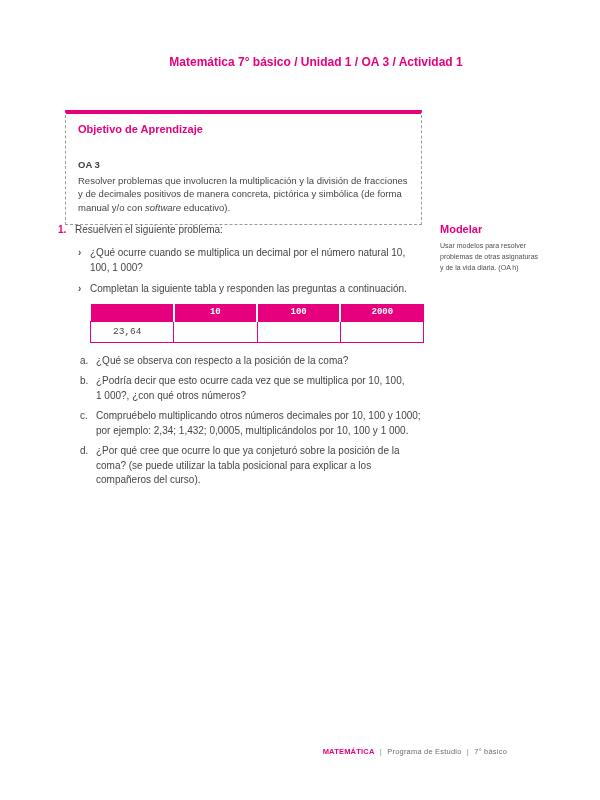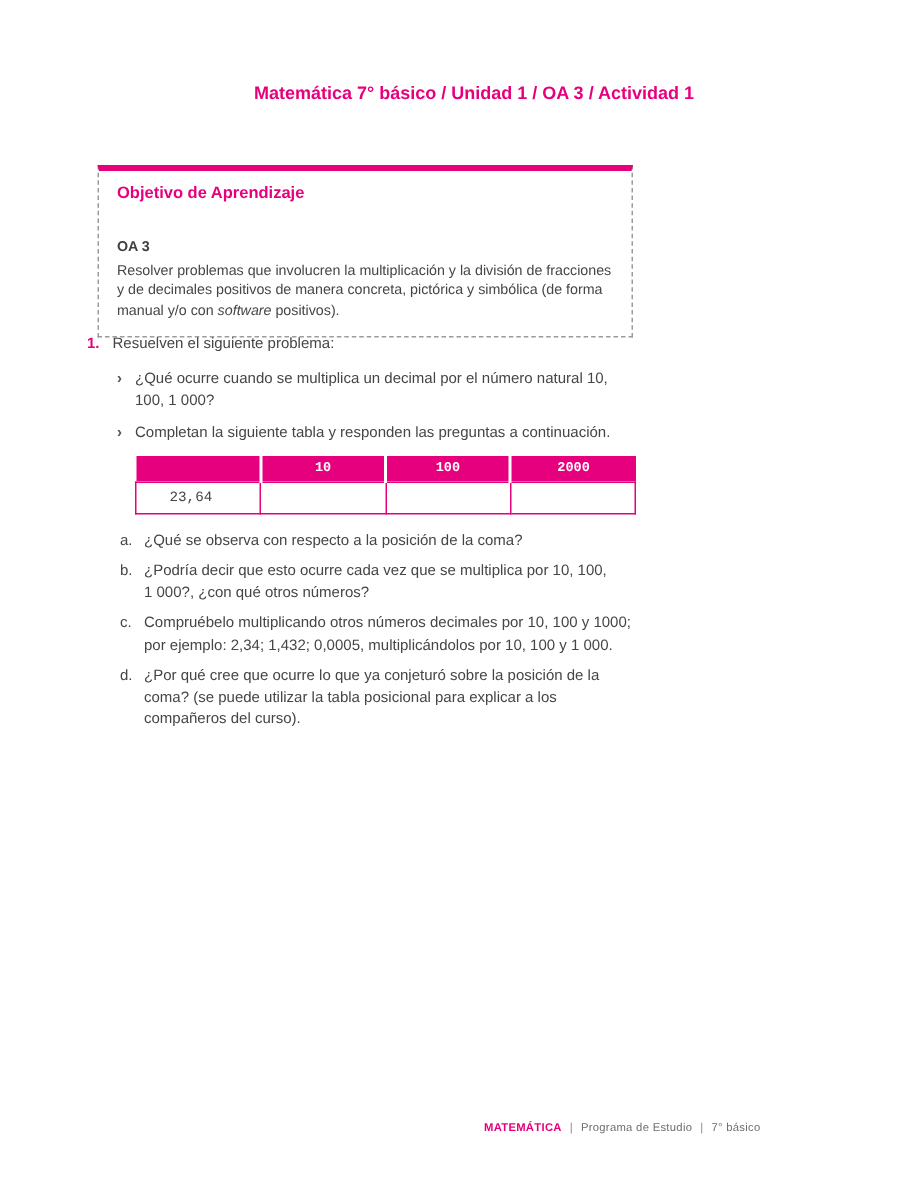--- a/index.html
+++ b/index.html
@@ -67,21 +67,21 @@
 </head>
 <body>
 
 <div class="page">
 
   <div class="doc-title">Matemática 7° básico / Unidad 1 / OA 3 / Actividad 1</div>
 
   <div class="obj-box">
     <div class="obj-title">Objetivo de Aprendizaje</div>
     <div class="obj-code">OA 3</div>
-    <p class="obj-body"><span>Resolver problemas que involucren la multiplicación y la división de fracciones y de decimales positivos de manera concreta, pictórica y simbólica (de forma manual y/o con </span><span class="italic">software</span><span> positivos).</span></p>
+    <p class="obj-body"><span>Resolver problemas que involucren la multiplicación y la división de fracciones y de decimales positivos de manera concreta, pictórica y simbólica (de forma manual y/o con </span><span class="italic">software</span><span> educativo).</span></p>
   </div>
 
   <div class="activity">
     <div class="intro-row">
       <span class="item-num">1.</span>
       <span class="intro-text">Resuelven el siguiente problema:</span>
     </div>
 
     <div class="bullets">
       <div class="bullet-row">
@@ -128,20 +128,24 @@
         <span class="q-label">c.</span>
         <span class="q-text">Compruébelo multiplicando otros números decimales por 10, 100 y 1000; por ejemplo: 2,34; 1,432; 0,0005, multiplicándolos por 10, 100 y 1&nbsp;000.</span>
       </div>
       <div class="question-row">
         <span class="q-label">d.</span>
         <span class="q-text">¿Por qué cree que ocurre lo que ya conjeturó sobre la posición de la coma? (se puede utilizar la tabla posicional para explicar a los compañeros del curso).</span>
       </div>
     </div>
   </div>
 
+  <div class="margin-note">
+    <div class="note-title">Modelar</div>
+    <div class="note-body">Usar modelos para resolver problemas de otras asignaturas y de la vida diaria. (OA h)</div>
+  </div>
 
   <div class="footer">
     <span class="brand">MATEMÁTICA</span>
     <span class="sep">|</span>
     <span>Programa de Estudio</span>
     <span class="sep">|</span>
     <span>7° básico</span>
   </div>
 
 </div>

